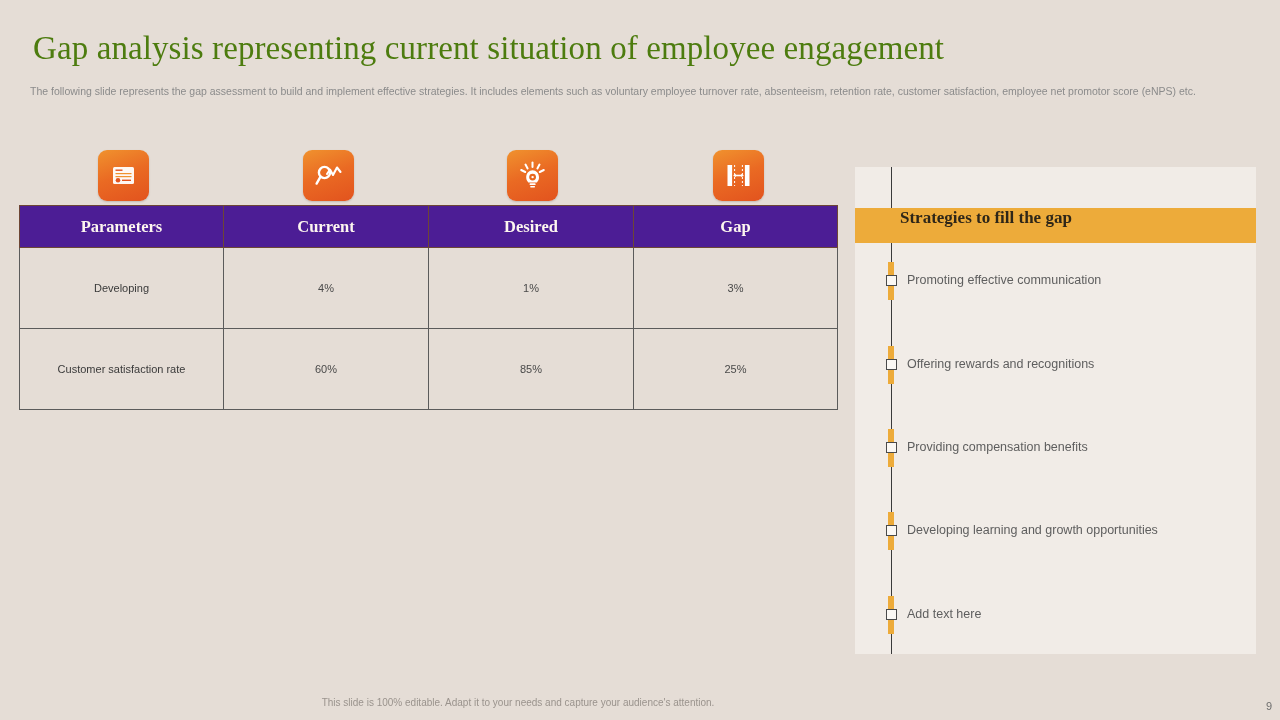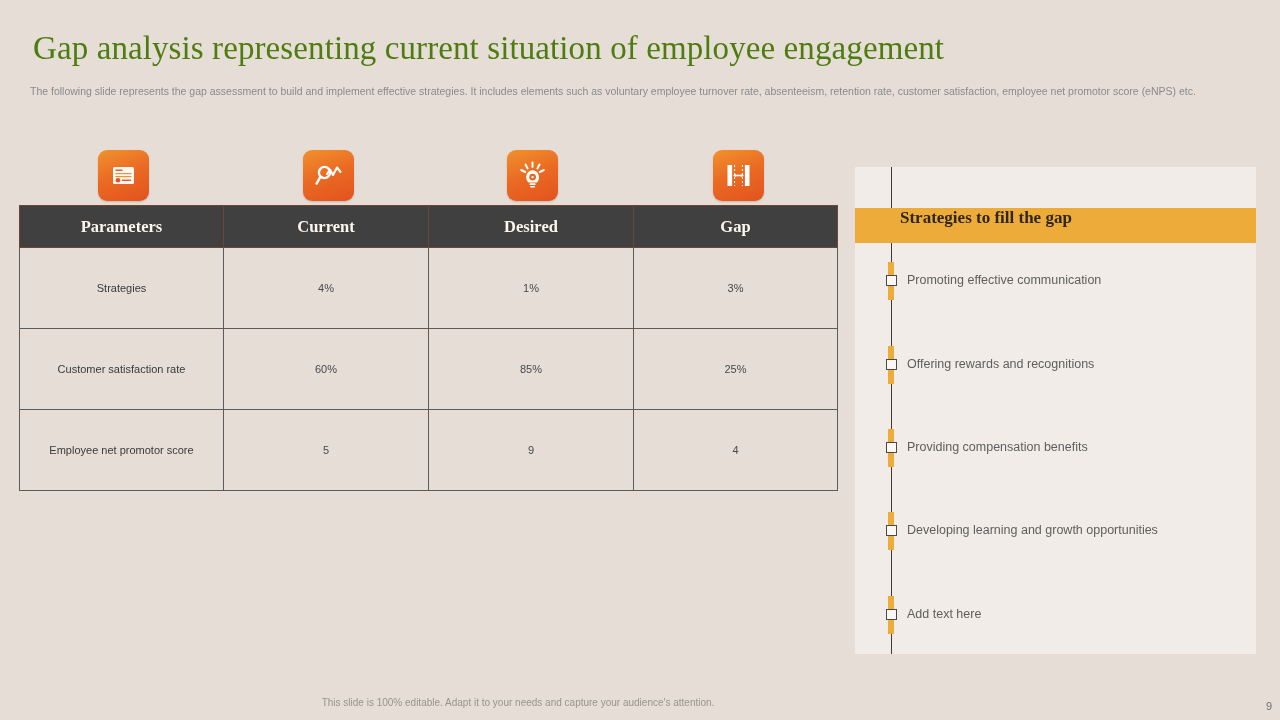--- a/index.html
+++ b/index.html
@@ -56,21 +56,21 @@
   
   .gap-table {
     position: absolute;
     left: 19px;
     top: 205px;
     width: 818px;
     border-collapse: collapse;
     table-layout: fixed;
   }
   .gap-table th {
-    background: #404040;
+    background: #4c1d95;
     color: #fdf6ef;
     font-family: "Liberation Serif", serif;
     font-size: 16.5px;
     font-weight: bold;
     height: 42px;
     border: 1px solid #6d4636;
     text-align: center;
   }
   .gap-table td {
     background: #e5ddd6;
@@ -228,37 +228,31 @@
   <thead>
     <tr>
       <th>Parameters</th>
       <th>Current</th>
       <th>Desired</th>
       <th>Gap</th>
     </tr>
   </thead>
   <tbody>
     <tr>
-      <td class="param">Strategies</td>
+      <td class="param">Developing</td>
       <td>4%</td>
       <td>1%</td>
       <td>3%</td>
     </tr>
     <tr>
       <td class="param">Customer satisfaction rate</td>
       <td>60%</td>
       <td>85%</td>
       <td>25%</td>
     </tr>
-    <tr>
-      <td class="param">Employee net promotor score</td>
-      <td>5</td>
-      <td>9</td>
-      <td>4</td>
-    </tr>
   </tbody>
 </table>
 
 <div class="strategy-panel">
   <div class="timeline-axis"></div>
 
   <div class="strategy-band">
     <span class="strategy-band-label">Strategies to fill the gap</span>
   </div>
 

